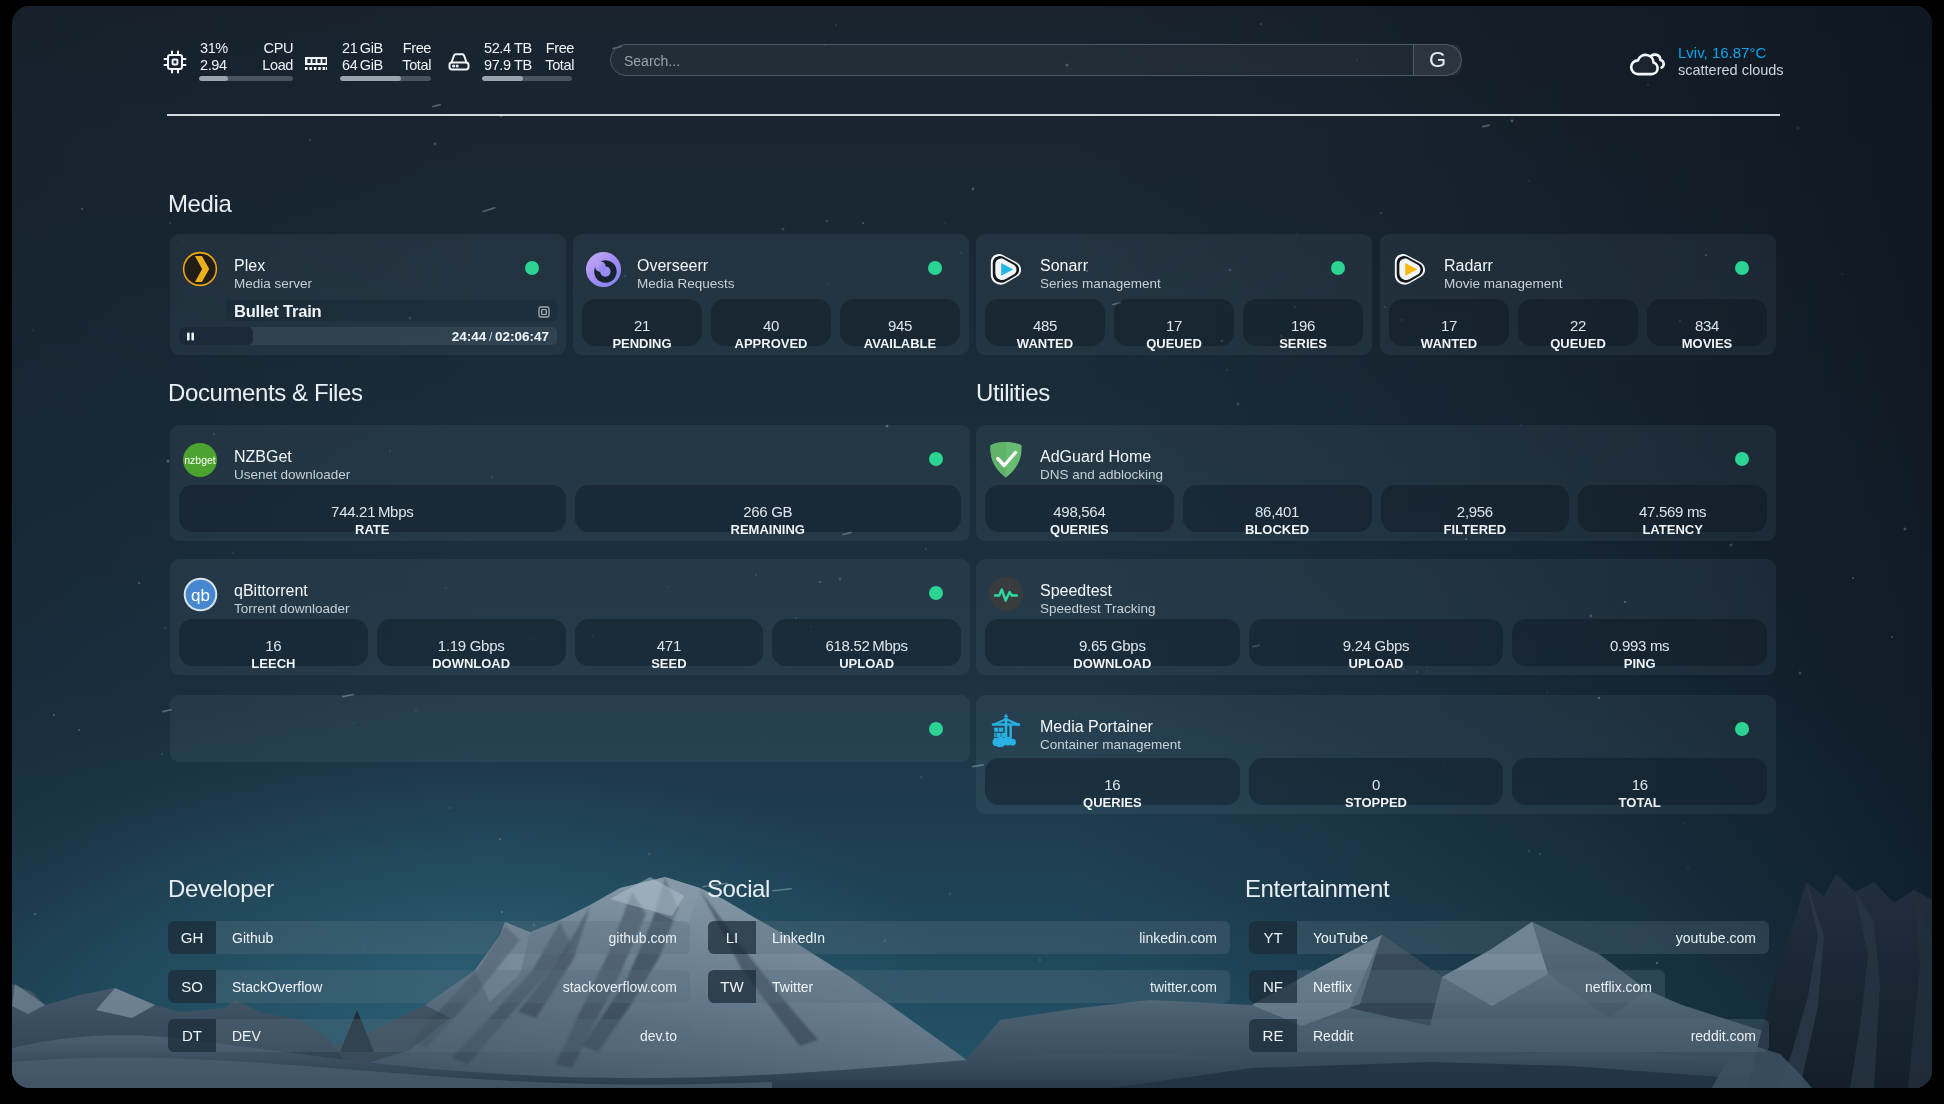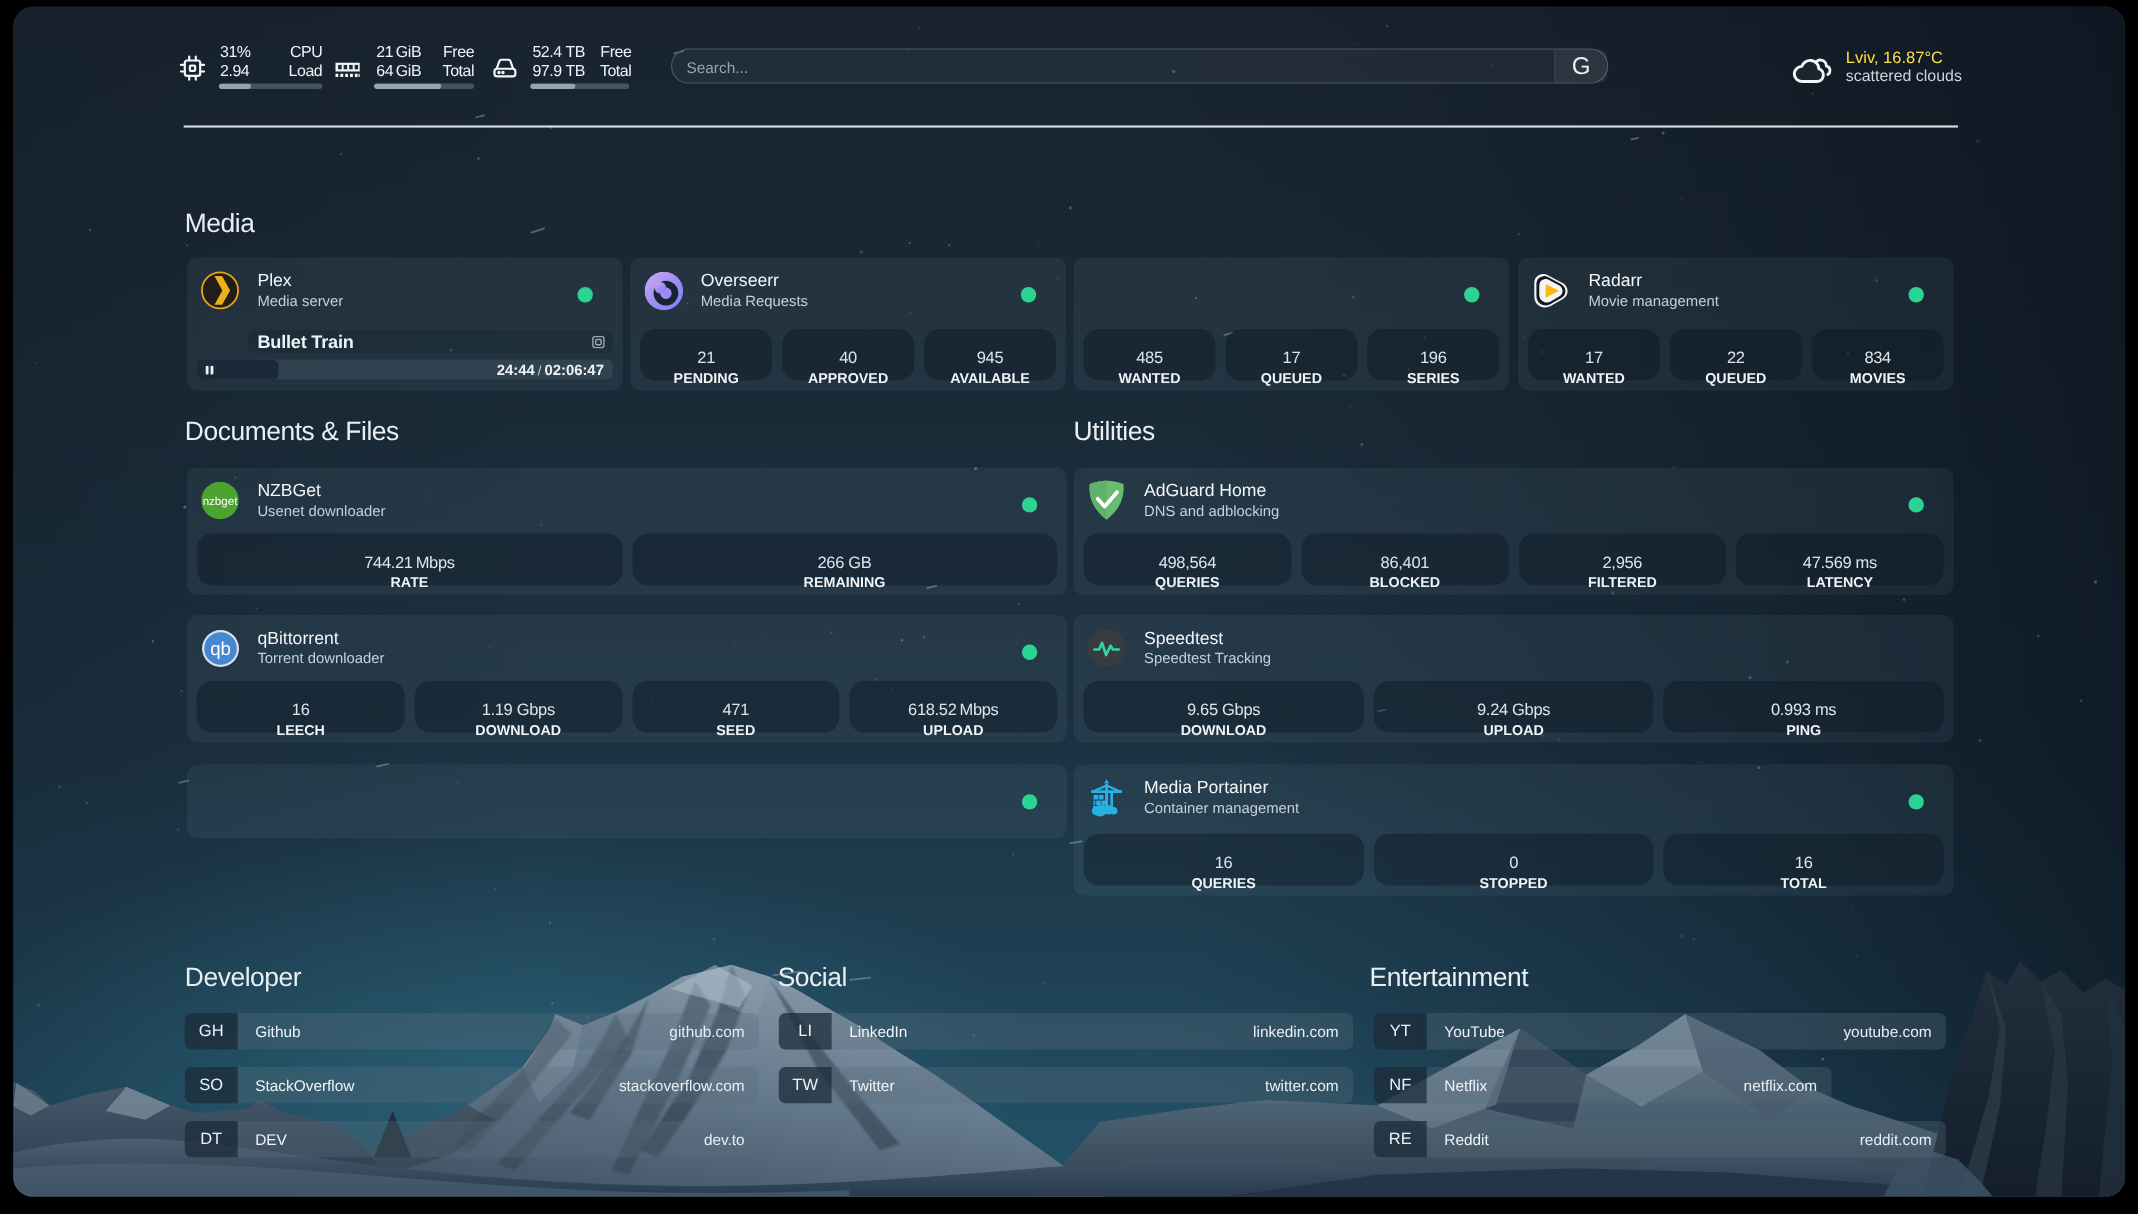--- a/index.html
+++ b/index.html
@@ -16,27 +16,27 @@
 .bar span { display:block; height:100%; background:#98a4ad; border-radius:2.5px; }
 #search { position:absolute; left:598px; top:38px; width:852px; height:32px;
   border:1.5px solid #4c5a67; border-radius:16px; background:rgba(255,255,255,0.045); }
 #ph { position:absolute; left:13px; top:8px; font-size:14px; color:#97a4af; }
 #gbtn { position:absolute; right:0; top:0; bottom:0; width:48px; border-left:1.5px solid #4c5a67;
   background:rgba(255,255,255,0.06); border-radius:0 6.5px 6.5px 0; color:#e6ecf0;
   font-size:22px; text-align:center; line-height:29px; }
 #weather { position:absolute; left:1614px; top:37px; }
 #wicon { position:absolute; left:1px; top:4px; }
 #wtxt { position:absolute; left:52px; top:0; width:200px; }
-#w1 { font-size:15px; color:#fde047; line-height:19px; }
+#w1 { font-size:15px; color:#0ea5e9; line-height:19px; }
 #w2 { font-size:14.5px; color:#ccd5db; line-height:17px; }
 #hr { position:absolute; left:155px; top:108px; width:1613px; height:2px; background:#e4e9ec; opacity:0.92; }
 .card { position:absolute; background:rgba(183,212,228,0.065); border-radius:9px; }
 .chead { position:absolute; left:12px; top:12px; right:12px; display:flex; align-items:center; }
 .cicon { width:36px; height:36px; display:flex; align-items:center; justify-content:center; margin-right:16px; flex:none; }
-.ctxt { display:flex; flex-direction:column; }
+.ctxt { display:flex; flex-direction:column;margin-top:10px; }
 .ctit { font-size:16px; color:#f2f6f8; line-height:19px; }
 .csub { font-size:13.5px; color:#c6d0d7; line-height:17px; }
 .dot { position:absolute; right:27px; top:27px; width:14px; height:14px; border-radius:50%; background:#2bd493; }
 .stats { position:absolute; left:9px; right:9px; bottom:9px; display:flex; gap:9px; }
 .st { flex:1; height:47px; background:rgba(8,18,28,0.38); border-radius:14px; text-align:center; padding-top:17px; }
 .st .v { font-size:15px; color:#dde5eb; line-height:19px; letter-spacing:-0.3px; }
 .st .l { font-size:13px; font-weight:700; color:#f0f4f7; line-height:17px; }
 .prow { position:absolute; left:9px; right:9px; height:21px; background:rgba(13,26,38,0.25); border-radius:5px;margin-left:47px; }
 .ptit { position:absolute; left:8px; top:2px; font-size:16.5px; font-weight:700; color:#eef3f6; letter-spacing:-0.2px; }
 .pcast { position:absolute; right:7px; top:4px; }
@@ -411,20 +411,34 @@
             <div class="v">40</div>
             <div class="l">APPROVED</div>
           </div>
           <div class="st">
             <div class="v">945</div>
             <div class="l">AVAILABLE</div>
           </div>
         </div>
       </div>
 <div class="card" style="left:964px;top:228px;width:396px;height:121px">
+<div class="chead">
+          <span class="cicon big">
+            <svg width="41" height="41" viewBox="0 0 41 41">
+<path d="M10.5,3.2 C5.5,4.2 3.2,8 3.2,13 L3.2,26 C3.2,32 6.2,35.8 11.2,37.2 C14.2,38.2 17.2,37.8 20.2,36.2 L33.2,28.6 C36.8,26.4 38,23 37.6,19.6 C37.2,16.4 35.4,14 32.4,12.3 L16.2,3.6 C14.2,2.6 12.4,2.8 10.5,3.2 Z" fill="#f2f5f7"></path>
+<path d="M10.5,3.2 C5.5,4.2 3.2,8 3.2,13 L3.2,26 C3.2,32 6.2,35.8 11.2,37.2 C14.2,38.2 17.2,37.8 20.2,36.2 L33.2,28.6 C36.8,26.4 38,23 37.6,19.6 C37.2,16.4 35.4,14 32.4,12.3 L16.2,3.6 C14.2,2.6 12.4,2.8 10.5,3.2 Z" fill="#14171c" transform="translate(20.3 20.3) scale(0.87) translate(-20.3 -20.3)"></path>
+<path d="M10.5,3.2 C5.5,4.2 3.2,8 3.2,13 L3.2,26 C3.2,32 6.2,35.8 11.2,37.2 C14.2,38.2 17.2,37.8 20.2,36.2 L33.2,28.6 C36.8,26.4 38,23 37.6,19.6 C37.2,16.4 35.4,14 32.4,12.3 L16.2,3.6 C14.2,2.6 12.4,2.8 10.5,3.2 Z" fill="#f2f5f7" transform="translate(20.3 20.3) scale(0.70) translate(-20.3 -20.3)"></path>
+<path d="M15,13.2 L28.8,20.4 L15,27.6 Z" fill="#25b6e8"></path>
+</svg>
+          </span>
+          <span class="ctxt">
+            <span class="ctit">Sonarr</span>
+            <span class="csub">Series management</span>
+          </span>
+        </div>
 <span class="dot"></span>
         <div class="stats">
           <div class="st">
             <div class="v">485</div>
             <div class="l">WANTED</div>
           </div>
           <div class="st">
             <div class="v">17</div>
             <div class="l">QUEUED</div>
           </div>

